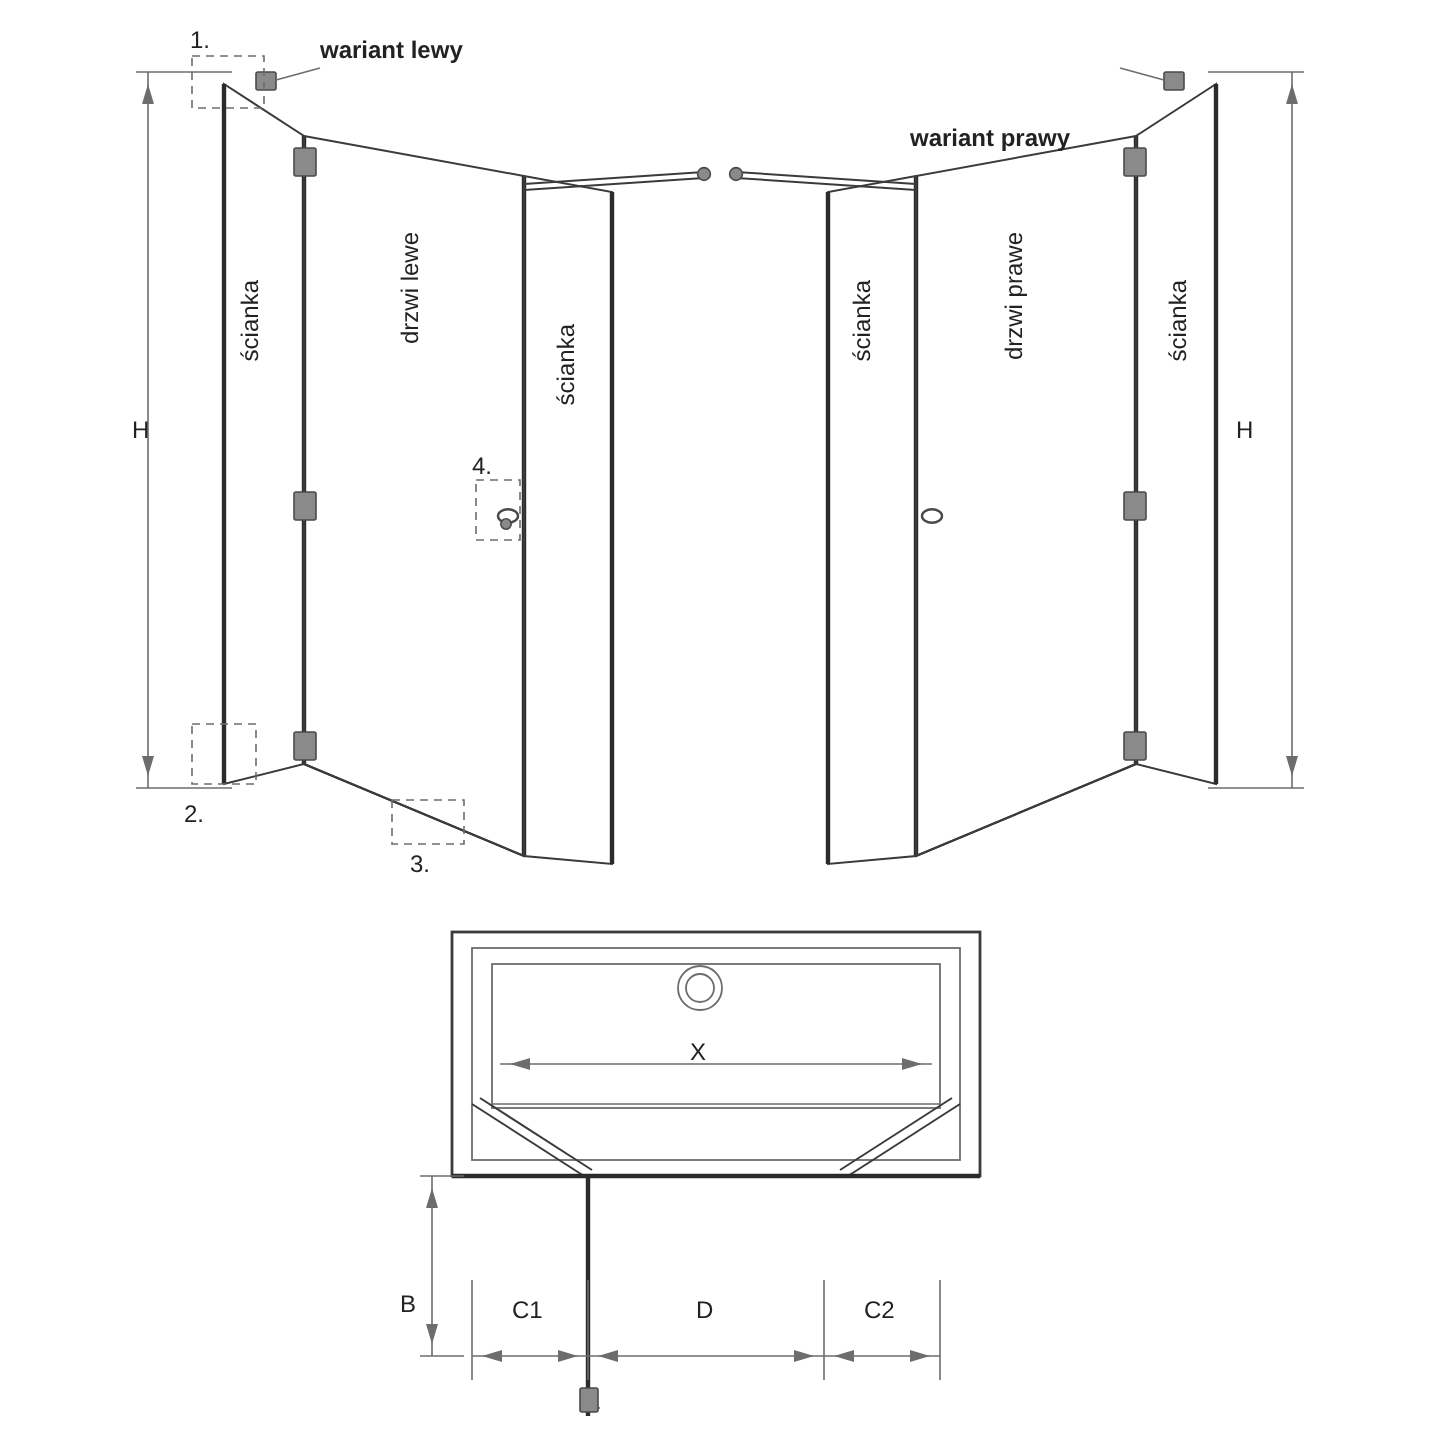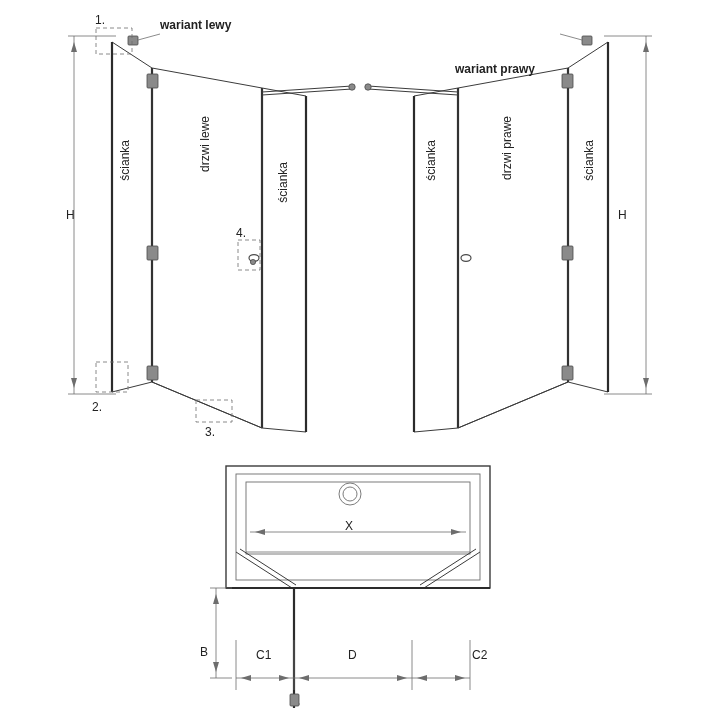--- a/index.html
+++ b/index.html
@@ -154,15 +154,15 @@
 
   <div class="lbl vert" style="left:424px;top:140px;">ścianka</div>
   <div class="lbl vert" style="left:500px;top:116px;">drzwi prawe</div>
   <div class="lbl vert" style="left:582px;top:140px;">ścianka</div>
 
   <div class="lbl" style="left:345px;top:519px;">X</div>
   <div class="lbl" style="left:200px;top:645px;">B</div>
 
   <div class="lbl" style="left:256px;top:648px;text-align:right;">C1</div>
   <div class="lbl" style="left:348px;top:648px;">D</div>
-  <div class="lbl" style="left:432px;top:648px;margin-left:40px;">C2</div>
+  <div class="lbl" style="left:432px;top:648px;">C2</div>
 
 </div>
 
 </body></html>

